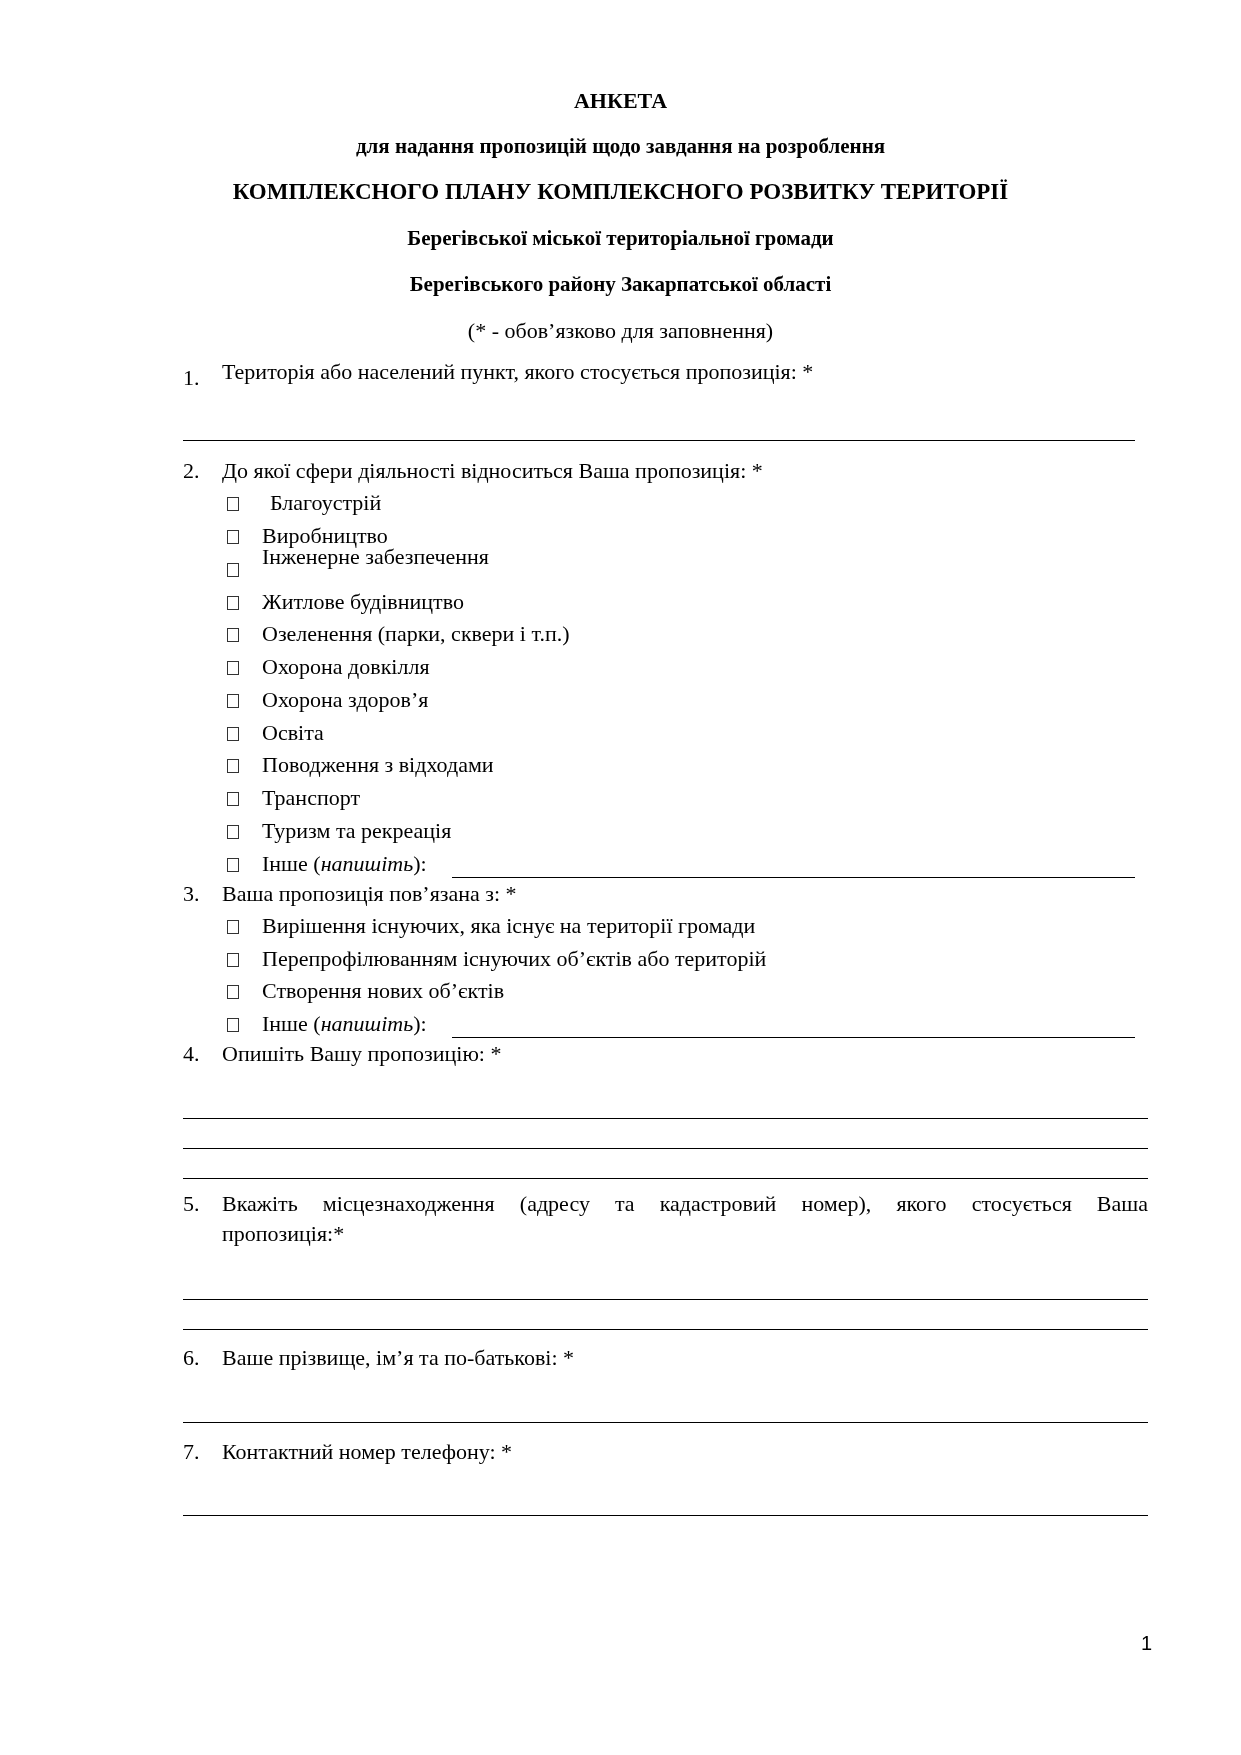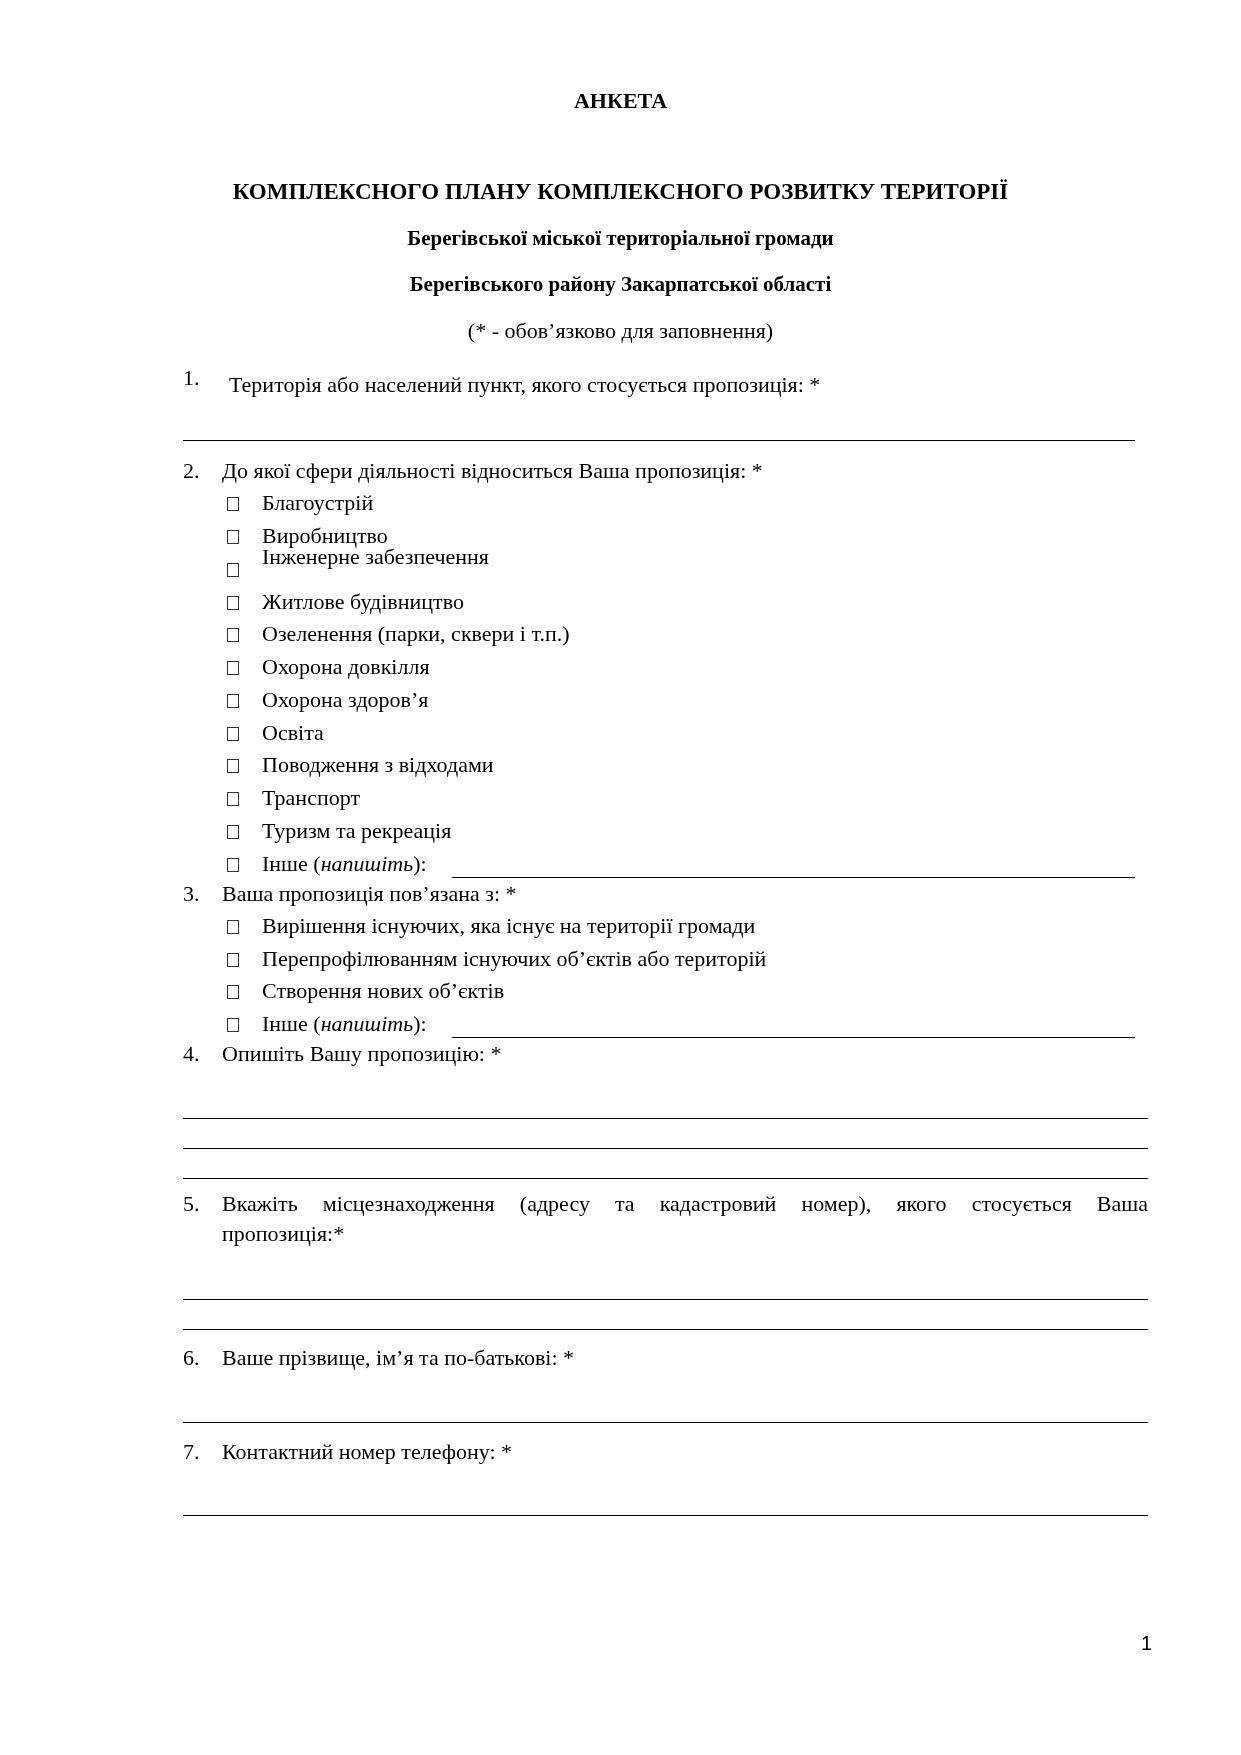--- a/index.html
+++ b/index.html
@@ -27,37 +27,38 @@
     .justify { position: absolute; font-size: 22px; text-align: justify; text-align-last: justify; white-space: nowrap; }
     .pagenum { position: absolute; left: 1141px; top: 1632px; font-family: "Liberation Sans", "DejaVu Sans", sans-serif; font-size: 20px; }
     i { font-style: italic; }
   </style>
 </head>
 <body>
 
 <div class="page">
 
   <div class="center bold h1" style="top:88px;">АНКЕТА</div>
+  <div class="center bold h2" style="top:134px;">для надання пропозицій щодо завдання на розроблення</div>
   <div class="center bold h3" style="top:179px;">КОМПЛЕКСНОГО ПЛАНУ КОМПЛЕКСНОГО РОЗВИТКУ ТЕРИТОРІЇ</div>
   <div class="center bold h2" style="top:226px;">Берегівської міської територіальної громади</div>
   <div class="center bold h2" style="top:272px;">Берегівського району Закарпатської області</div>
   <div class="center note" style="top:318px;">(* - обов’язково для заповнення)</div>
 
   <div>
     <span class="num" style="left:183px; top:365px;">1.</span>
-    <span class="abs q" style="left:222px; top:372px;margin-left:7px;">Територія або населений пункт, якого стосується пропозиція: *</span>
+    <span class="abs q" style="left:222px; top:359px;">Територія або населений пункт, якого стосується пропозиція: *</span>
     <div class="line" style="left:183px; width:952px; top:440px;"></div>
   </div>
 
   <div>
     <span class="num" style="left:183px; top:458px;">2.</span>
     <span class="abs q" style="left:222px; top:458px;">До якої сфери діяльності відноситься Ваша пропозиція: *</span>
 
     <div class="box" style="top:497px;"></div>
-    <span class="opt-label" style="top:490px;">Благоустрій</span>
+    <span class="opt-label" style="top:490px;margin-left:8px;">Благоустрій</span>
 
     <div class="box" style="top:530px;"></div>
     <span class="opt-label" style="top:523px;">Виробництво</span>
 
     <div class="box" style="top:563px;"></div>
     <span class="opt-label" style="top:544px;">Інженерне забезпечення</span>
 
     <div class="box" style="top:596px;"></div>
     <span class="opt-label" style="top:589px;">Житлове будівництво</span>
 

